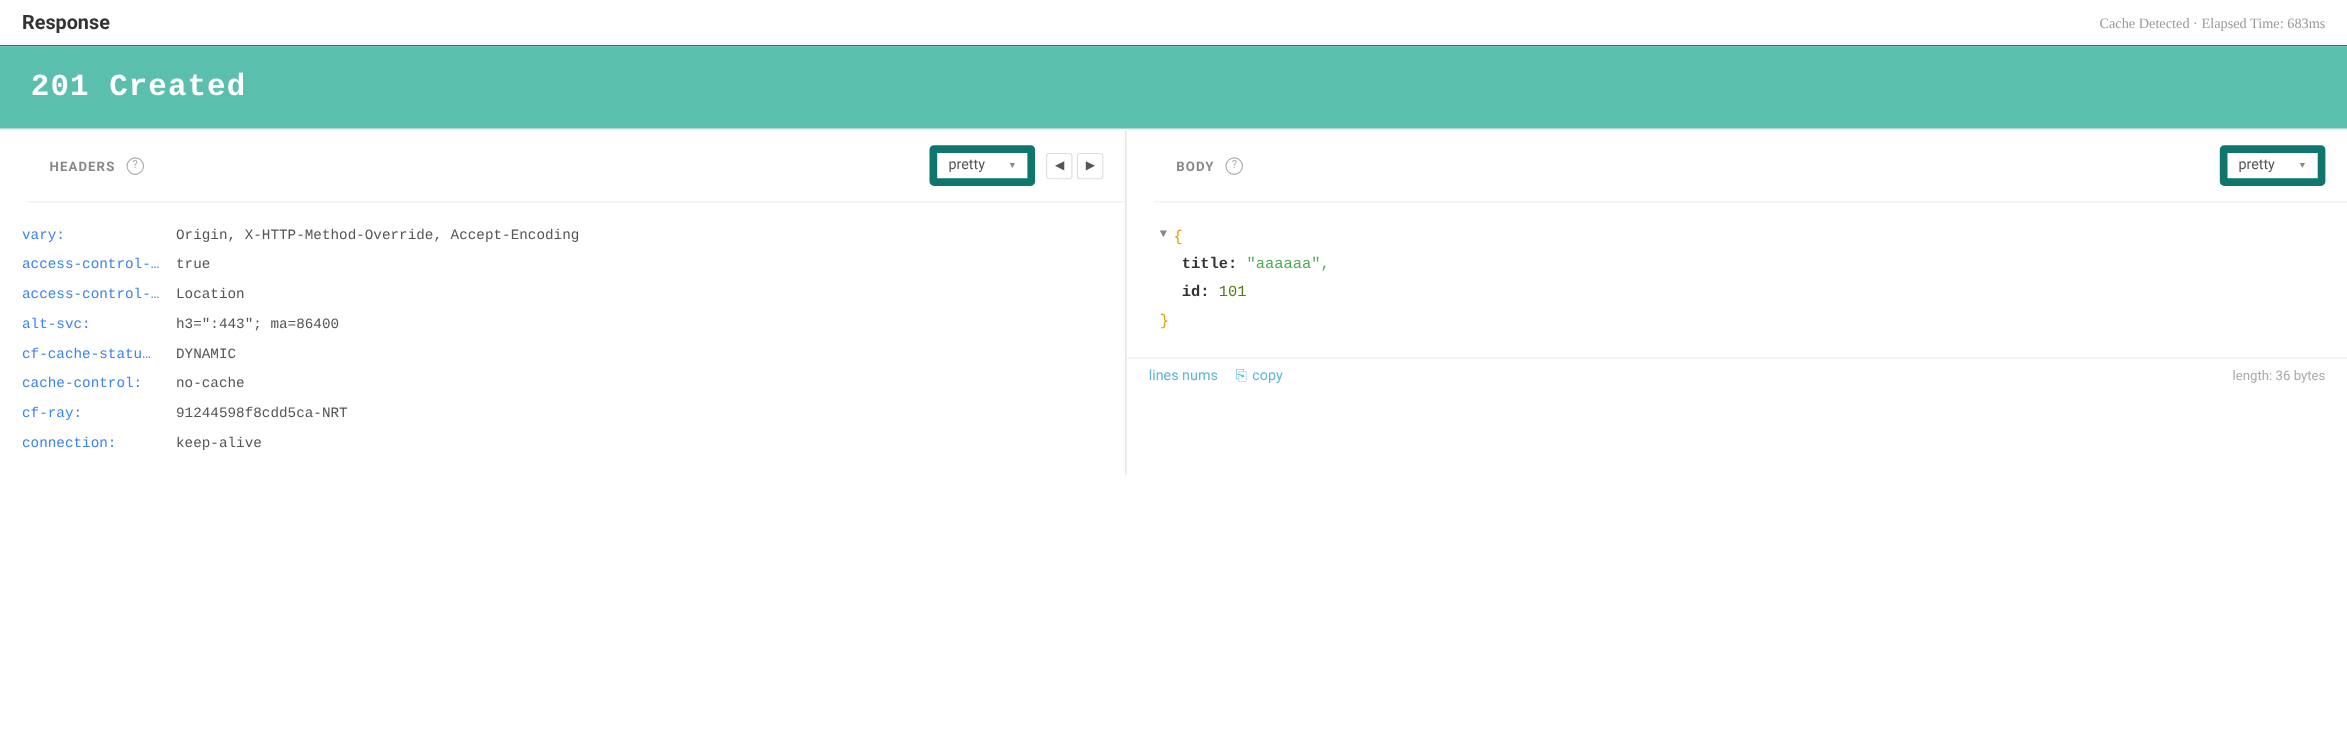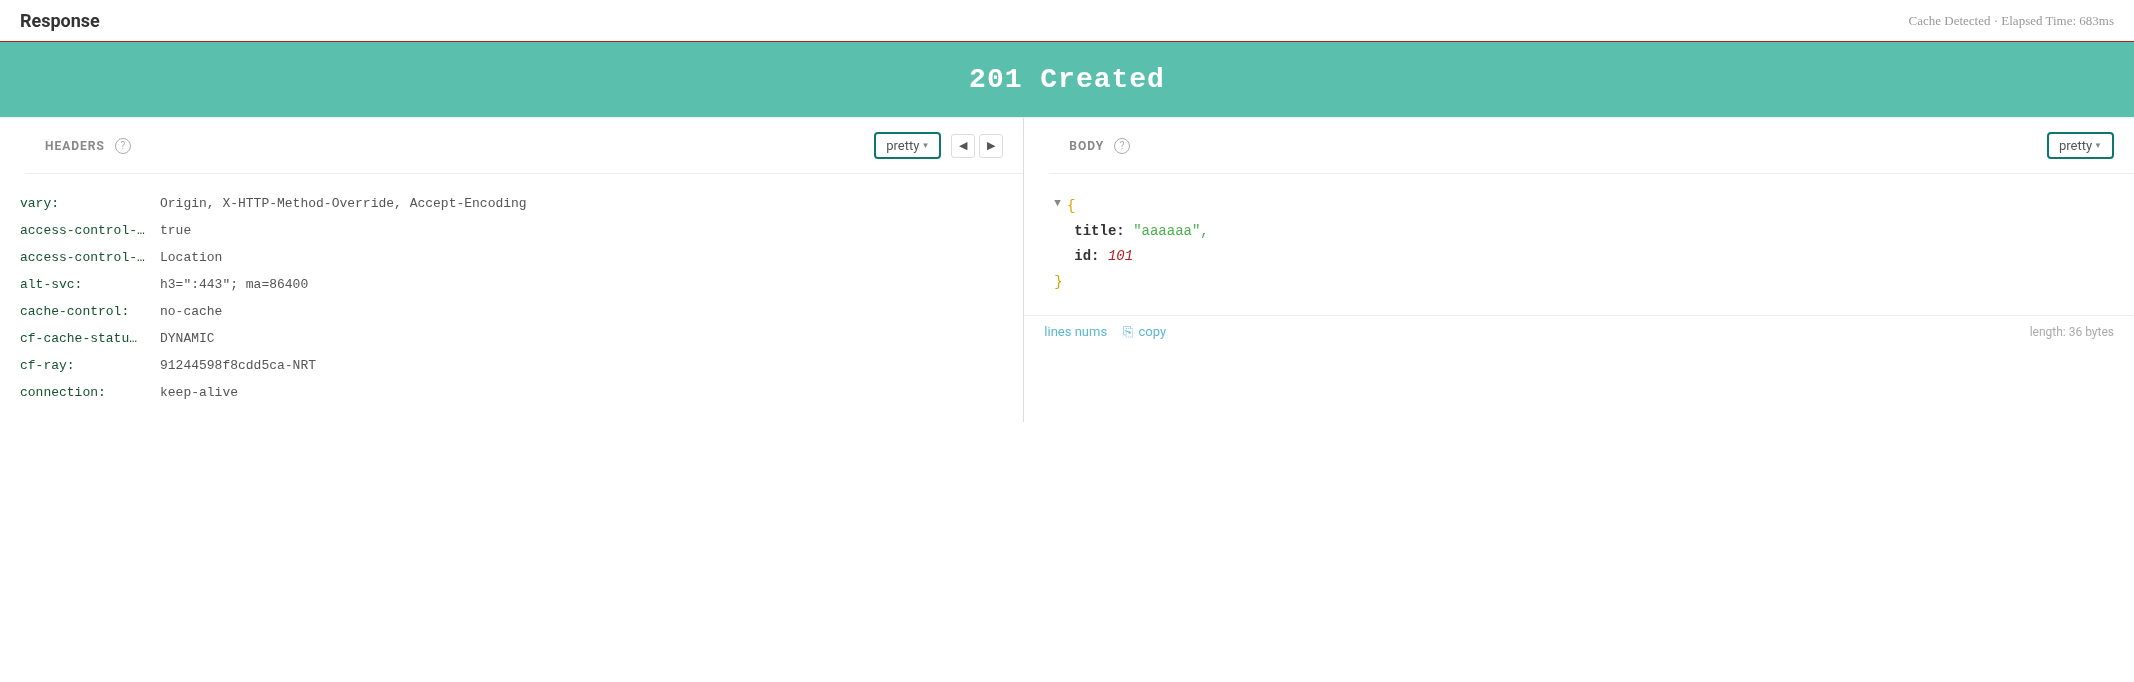--- a/index.html
+++ b/index.html
@@ -86,27 +86,27 @@
       border: 1px solid #aaa;
       font-size: 10px;
       color: #aaa;
       cursor: pointer;
     }
 
     .format-select {
       margin-left: auto;
       display: flex;
       align-items: center;
-      border: 2px solid #0f766e;
+      border: 7px solid #0f766e;
       border-radius: 4px;
       padding: 4px 10px;
       font-size: 13px;
       color: #555;
       cursor: pointer;
-      gap: 2px;
+      gap: 21px;
       background: #fff;
     }
 
     .chevron-icon {
       font-size: 8px;
       color: #888;
     }
 
     .nav-arrow {
       display: inline-flex;
@@ -128,21 +128,21 @@
 
     .header-row {
       display: flex;
       padding: 6px 0;
       font-family: 'Courier New', Courier, monospace;
       font-size: 13px;
       align-items: flex-start;
     }
 
     .header-key {
-      color: #14532d;
+      color: #3b82f6;
       min-width: 140px;
       flex-shrink: 0;
     }
 
     .header-value {
       color: #555;
       word-break: break-all;
       text-align: center;
     }
 
@@ -172,22 +172,21 @@
     .json-key {
       color: #333;
       font-weight: 600;
     }
 
     .json-string {
       color: #4caf50;
     }
 
     .json-number {
-      color: #b91c1c;
-      font-style: italic;
+      color: #4d7c0f;
     }
 
     .body-footer {
       display: flex;
       align-items: center;
       padding: 8px 20px;
       gap: 16px;
       border-top: 1px solid #eee;
     }
 
@@ -220,21 +219,21 @@
     .indent-1 { padding-left: 20px; }
   </style>
 </head>
 <body>
 
 <div class="top-bar">
   <span class="top-bar-title">Response</span>
   <span class="top-bar-meta">Cache Detected · Elapsed Time: 683ms</span>
 </div>
 
-<div class="status-banner" style="background-color: rgb(91, 191, 173); text-align: center;">
+<div class="status-banner" style="background-color: rgb(91, 191, 173);">
   <span class="status-banner-text">201 Created</span>
 </div>
 
 <div class="content-area">
 
   <div class="headers-panel">
     <div class="panel-header">
       <span class="panel-label">HEADERS</span>
       <span class="help-icon">?</span>
       <div class="format-select">
@@ -258,26 +257,26 @@
       </div>
       <div class="header-row">
         <span class="header-key">access-control-…</span>
         <span class="header-value">Location</span>
       </div>
       <div class="header-row">
         <span class="header-key">alt-svc:</span>
         <span class="header-value">h3=":443"; ma=86400</span>
       </div>
       <div class="header-row">
+        <span class="header-key">cf-cache-statu…</span>
+        <span class="header-value">DYNAMIC</span>
+      </div>
+      <div class="header-row">
         <span class="header-key">cache-control:</span>
         <span class="header-value">no-cache</span>
-      </div>
-      <div class="header-row">
-        <span class="header-key">cf-cache-statu…</span>
-        <span class="header-value">DYNAMIC</span>
       </div>
       <div class="header-row">
         <span class="header-key">cf-ray:</span>
         <span class="header-value">91244598f8cdd5ca-NRT</span>
       </div>
       <div class="header-row">
         <span class="header-key">connection:</span>
         <span class="header-value">keep-alive</span>
       </div>
     </div>

